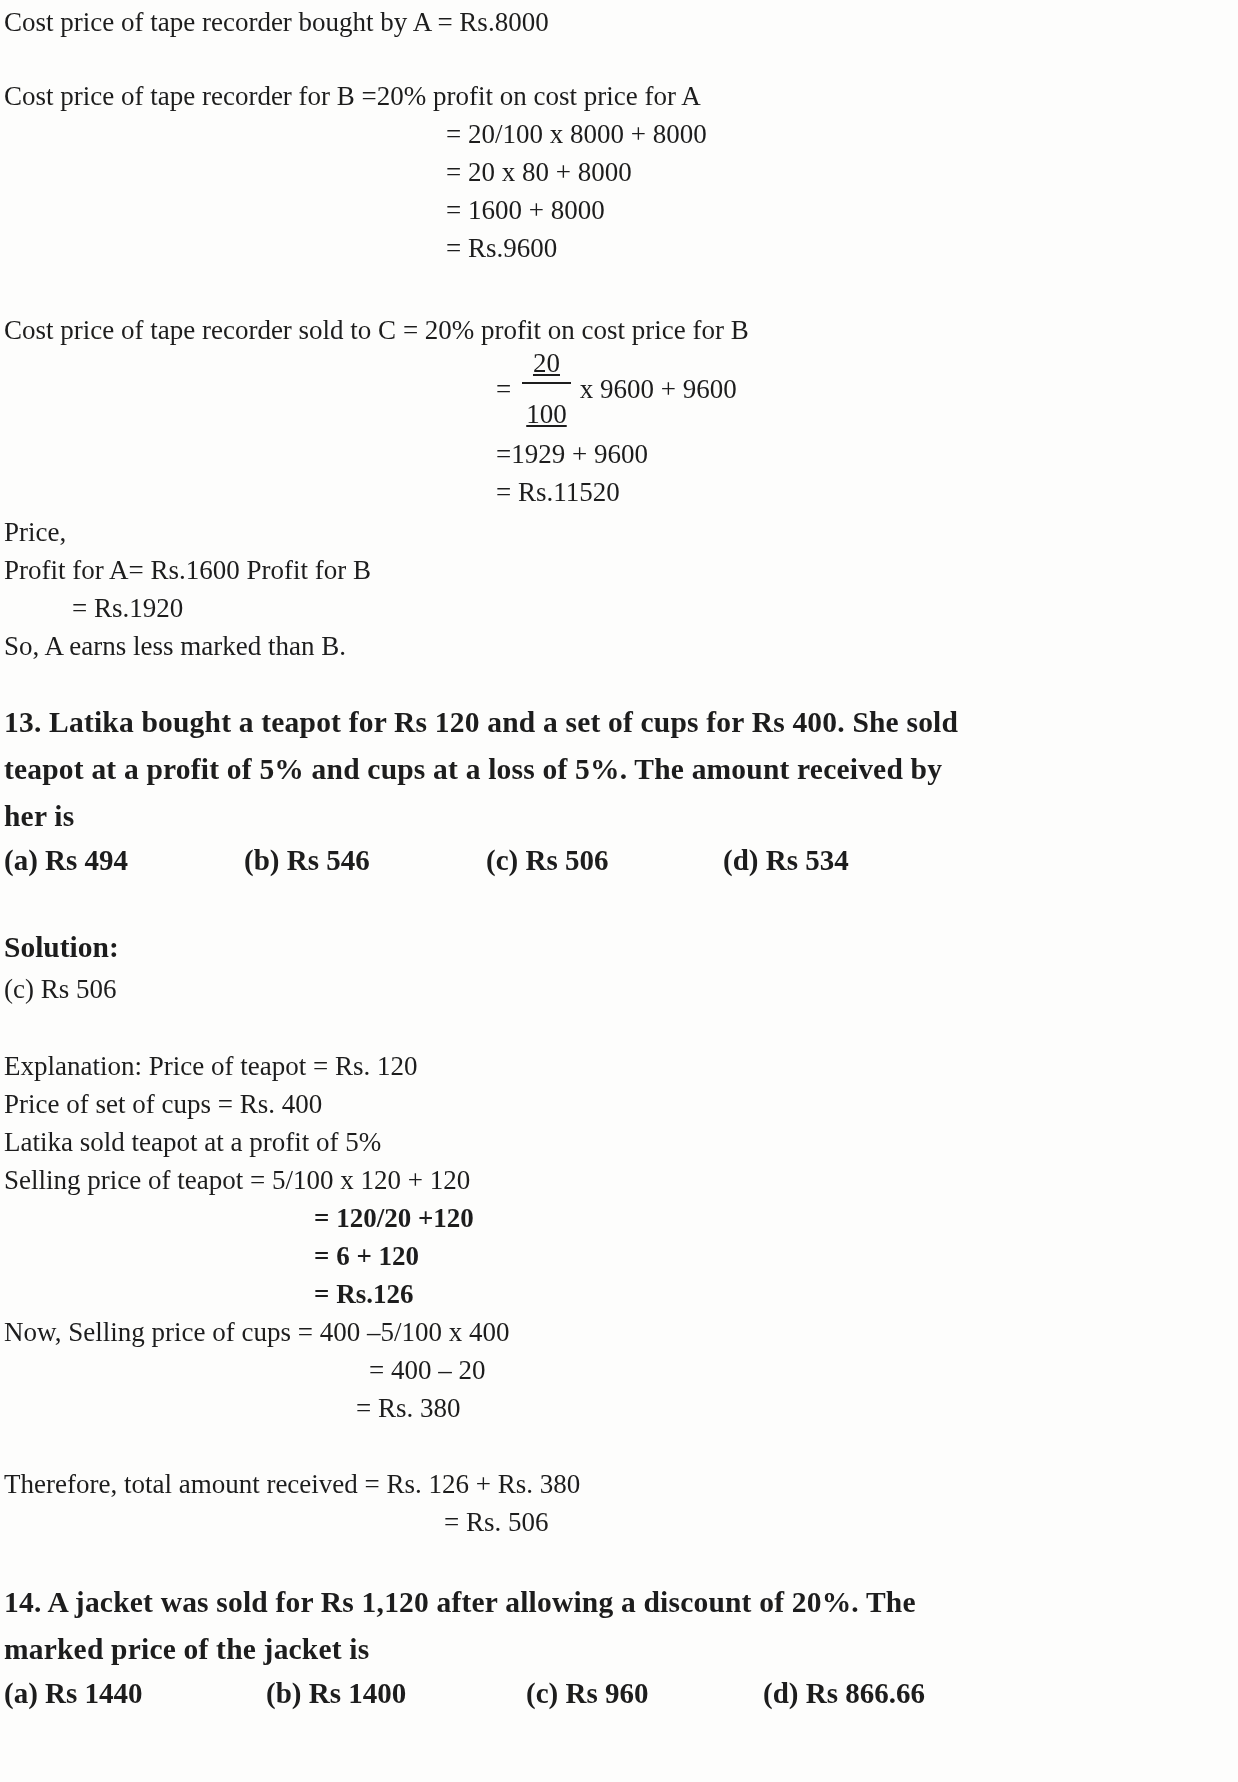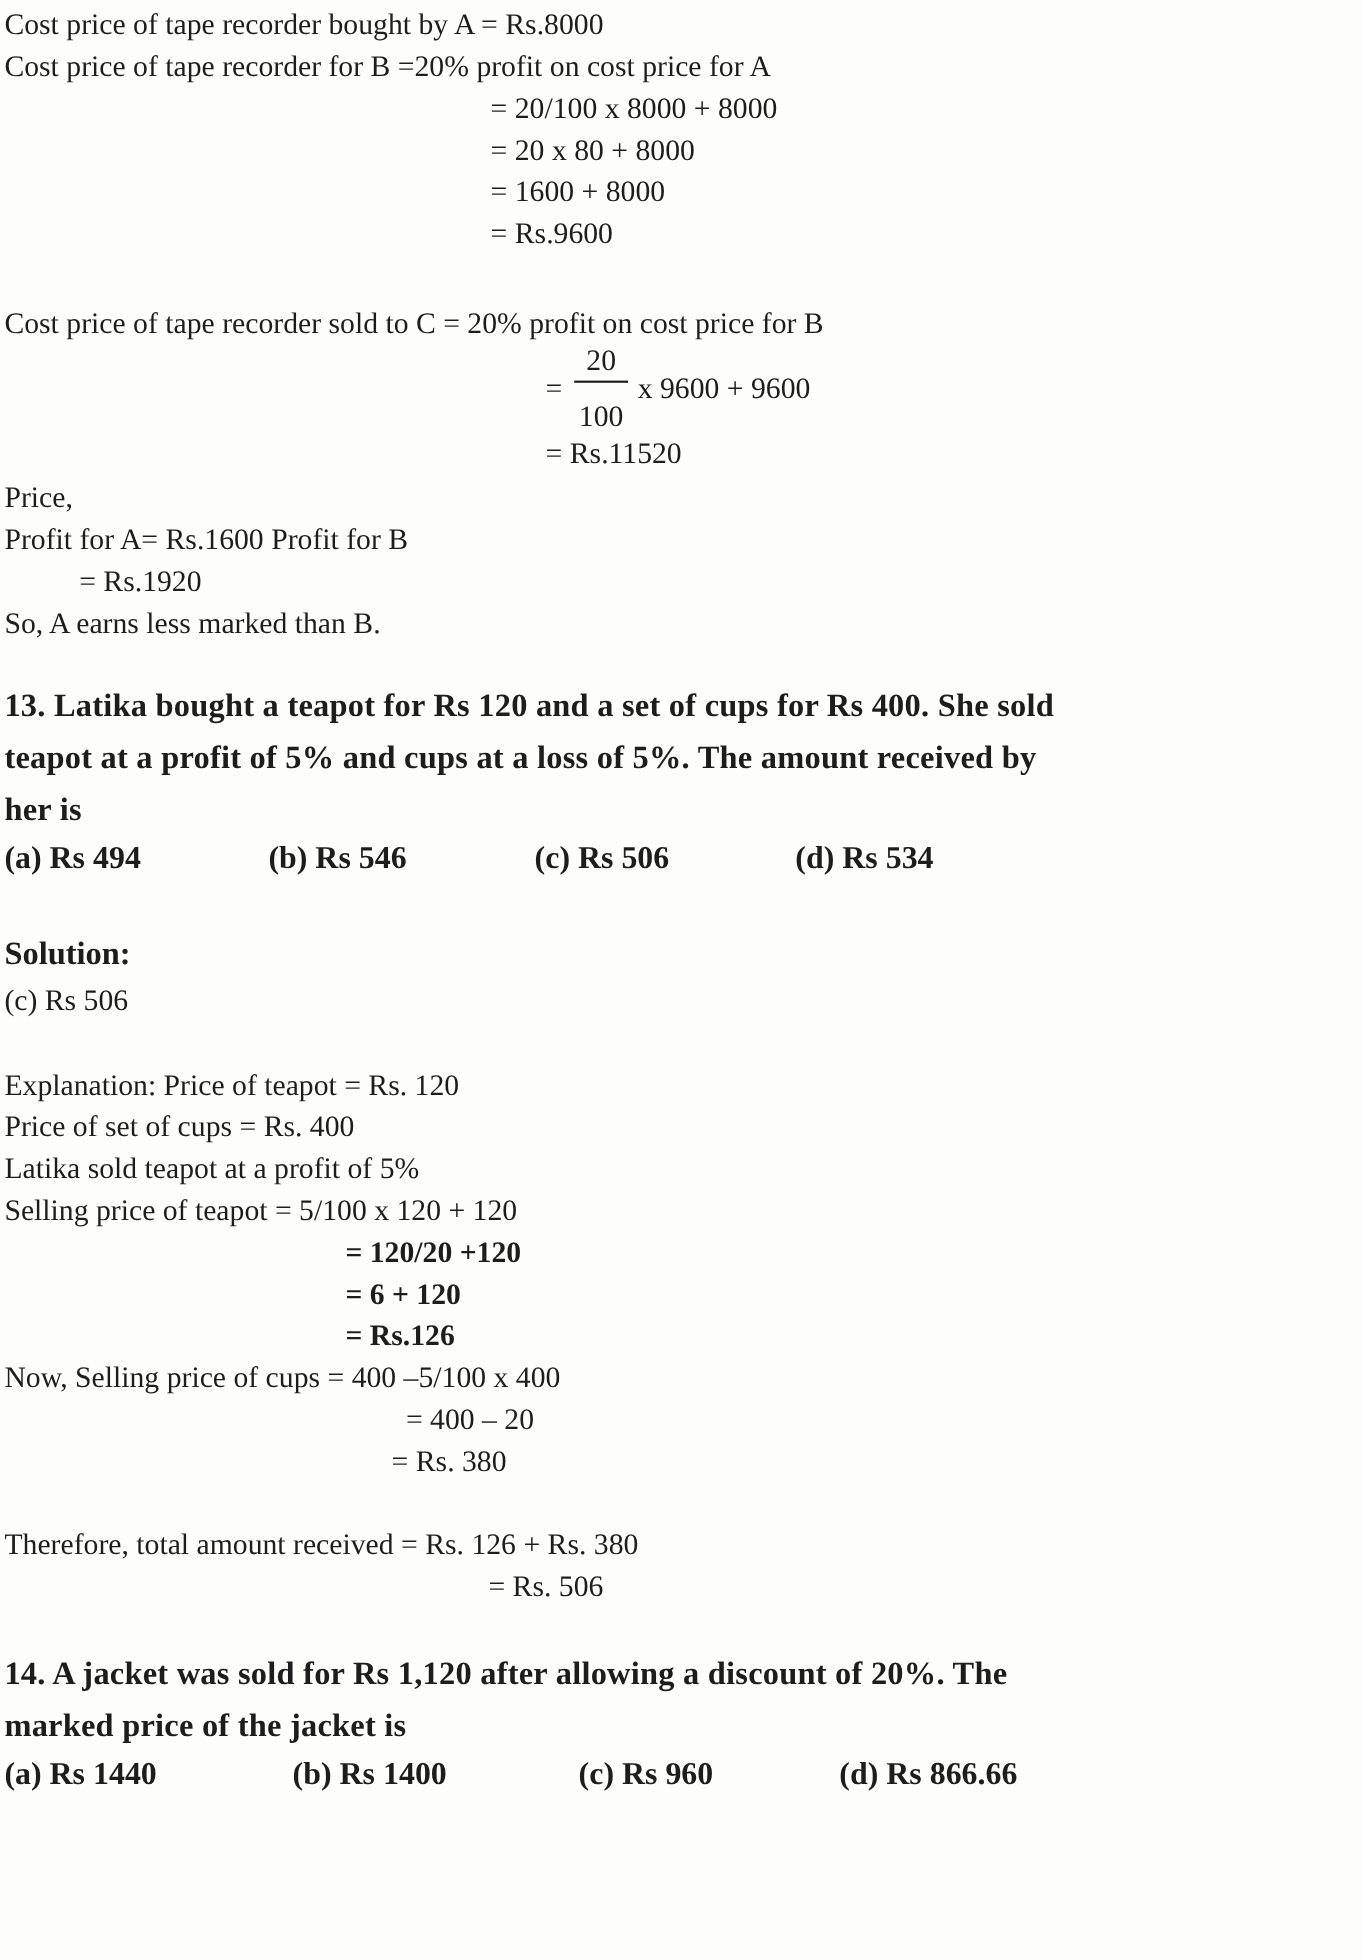--- a/index.html
+++ b/index.html
@@ -43,21 +43,21 @@
   }
   
   .ind-a   { margin-left: 442px; }
   .ind-b   { margin-left: 492px; }
   .ind-pr  { margin-left: 68px; }
   .ind-tp  { margin-left: 310px; font-weight: bold; }
   .ind-c1  { margin-left: 365px; }
   .ind-c2  { margin-left: 352px; }
   .ind-tot { margin-left: 440px; }
   
-  .mt36 { }
+  .mt36 { margin-top: 36px; }
   .mt44 { margin-top: 44px; }
   .mt6  { margin-top: 6px; }
   .mt2  { margin-top: 2px; }
   .mt34 { margin-top: 34px; }
   .mt46 { margin-top: 46px; }
   .mt3  { margin-top: 3px; }
   .mt39 { margin-top: 39px; }
   .mt40 { margin-top: 40px; }
   .mt38 { margin-top: 38px; }
   
@@ -65,20 +65,21 @@
     display: flex;
     align-items: center;
     height: 80px;
     font-size: 27px;
   }
   .frac {
     display: inline-flex;
     flex-direction: column;
     align-items: center;
     margin: 0 9px 0 11px;
+    text-decoration: underline;
   }
   .frac .num {
     line-height: 33px;
     padding: 0 4px 2px 4px;
   }
   .frac .den {
     border-top: 2px solid #1d1d1d;
     line-height: 33px;
     padding: 14px 4px 0 4px;
   }
@@ -106,20 +107,21 @@
   <div class="line mt44">Cost price of tape recorder sold to C = 20% profit on cost price for B</div>
 
   <div class="frac-line ind-b">
     <span>=</span>
     <span class="frac">
       <span class="num">20</span>
       <span class="den">100</span>
     </span>
     <span>x 9600 + 9600</span>
   </div>
+  <div class="line ind-b mt6">=1929 + 9600</div>
   <div class="line ind-b">= Rs.11520</div>
 
   <div class="line mt2">Price,</div>
   <div class="line">Profit for A= Rs.1600 Profit for B</div>
   <div class="line ind-pr">= Rs.1920</div>
   <div class="line">So, A earns less marked than B.</div>
 
   <div class="stmt mt34">13. Latika bought a teapot for Rs 120 and a set of cups for Rs 400. She sold</div>
   <div class="stmt">teapot at a profit of 5% and cups at a loss of 5%. The amount received by</div>
   <div class="stmt">her is</div>

